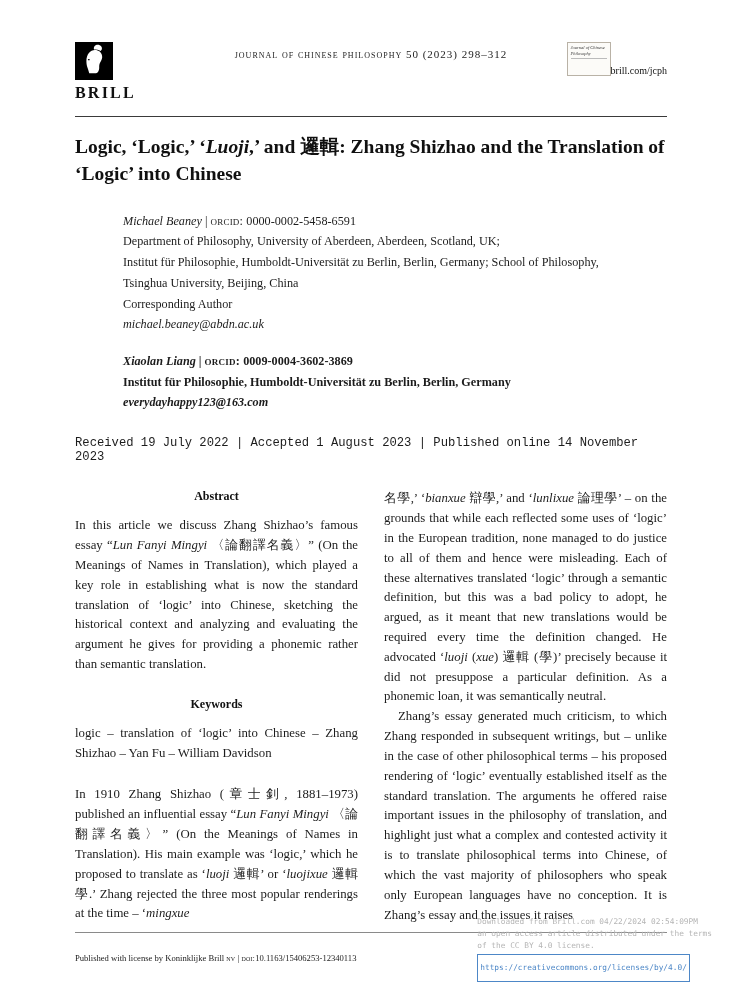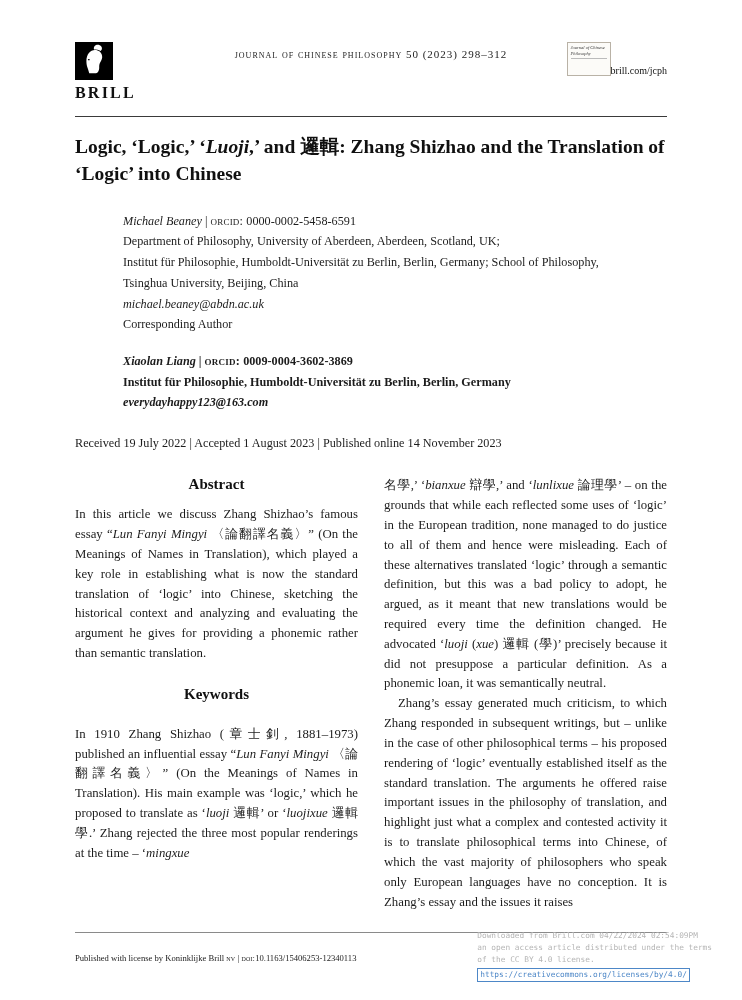--- a/index.html
+++ b/index.html
@@ -26,41 +26,41 @@
   .site { font-size:10px; margin-top:11px; color:#111; }
 
   .rule { border-top:1px solid #3a3a3a; }
 
   
   .title { font-size:19.5px; font-weight:bold; line-height:1.4; margin-top:16px; color:#101010; }
   .authors { margin-top:23px; margin-left:48px; font-size:12.2px; line-height:1.7; }
   .author-2 { margin-top:16px;font-weight:bold; }
   .it { font-style:italic; }
   .sc { font-variant:small-caps; letter-spacing:.02em; }
-  .history { margin-top:23px; font-size:12.2px; }
+  .history { margin-top:23px; font-size:12.2px;font-family:Liberation Mono, monospace; }
 
   
   .cols { display:flex; gap:26px; margin-top:25px; }
   .col { width:283px; }
-  .sec-h { font-size:15px; font-weight:bold; text-align:center; margin-bottom:12px; color:#101010; }
+  .sec-h { font-size:12px; font-weight:bold; text-align:center; margin-bottom:12px; color:#101010; }
   .body-p { font-size:12.8px; line-height:1.55; text-align:justify; color:#1c1c1c; }
   .kw { margin-top:22px; }
   .intro { margin-top:22px; }
   .indent { text-indent:14px; }
 
   
   .foot { position:absolute; left:75px; right:75px; bottom:34px; border-top:1px solid #8a8a8a; padding-top:18px;
           font-size:8.6px; line-height:1.75; color:#222; }
   .caps { font-variant:small-caps; letter-spacing:.3px; }
 
   
   .wm { position:absolute; right:30px; bottom:18px; text-align:left;
         font-family:"DejaVu Sans Mono",monospace; font-size:7.8px; line-height:1.55;
         color:#b5b5b5; z-index:5; }
-  .wm-link { display:inline-block; color:#4d87c7; border:1px solid #4d87c7; padding:0 2px; margin-top:2px; text-decoration:none; }
+  .wm-link { display:inline-block; color:#4d87c7; border:1px solid #4d87c7; padding:7px 2px; margin-top:2px; text-decoration:none; }
 </style>
 </head>
 <body>
 
 <div class="page">
 
   <header class="hdr">
     <div class="logo-block">
       <svg class="logo-mark" viewBox="0 0 40 40" aria-hidden="true">
         <rect width="40" height="40" fill="#000"></rect>
@@ -82,37 +82,38 @@
   <div class="rule"></div>
 
   <h1 class="title"><span>Logic, ‘Logic,’ ‘</span><span class="it">Luoji</span><span>,’ and 邏輯: Zhang Shizhao and the Translation of ‘Logic’ into Chinese</span></h1>
 
   <section class="authors">
     <div class="author">
       <p class="a-line"><span class="it">Michael Beaney</span><span> | </span><span class="sc">orcid:</span><span> 0000-0002-5458-6591</span></p>
       <p class="a-line">Department of Philosophy, University of Aberdeen, Aberdeen, Scotland, UK;</p>
       <p class="a-line">Institut für Philosophie, Humboldt-Universität zu Berlin, Berlin, Germany; School of Philosophy,</p>
       <p class="a-line">Tsinghua University, Beijing, China</p>
+      <p class="a-line">Corresponding Author</p>
       <p class="a-line it">michael.beaney@abdn.ac.uk</p>
-      <p class="a-line">Corresponding Author</p>
     </div>
     <div class="author author-2">
       <p class="a-line"><span class="it">Xiaolan Liang</span><span> | </span><span class="sc">orcid:</span><span> 0009-0004-3602-3869</span></p>
       <p class="a-line">Institut für Philosophie, Humboldt-Universität zu Berlin, Berlin, Germany</p>
       <p class="a-line it">everydayhappy123@163.com</p>
     </div>
   </section>
 
   <p class="history">Received 19 July 2022 | Accepted 1 August 2023 | Published online 14 November 2023</p>
 
   <div class="cols">
     <div class="col">
       <h2 class="sec-h">Abstract</h2>
       <p class="body-p"><span>In this article we discuss Zhang Shizhao’s famous essay “</span><span class="it">Lun Fanyi Mingyi</span><span> 〈論翻譯名義〉” (On the Meanings of Names in Translation), which played a key role in establishing what is now the standard translation of ‘logic’ into Chinese, sketching the historical context and analyzing and evaluating the argument he gives for providing a phonemic rather than semantic translation.</span></p>
       <h2 class="sec-h kw">Keywords</h2>
+      <p class="body-p">logic – translation of ‘logic’ into Chinese – Zhang Shizhao – Yan Fu – William Davidson</p>
       <p class="body-p intro"><span>In 1910 Zhang Shizhao (章士釗, 1881–1973) published an influential essay “</span><span class="it">Lun Fanyi Mingyi</span><span> 〈論翻譯名義〉” (On the Meanings of Names in Translation). His main example was ‘logic,’ which he proposed to translate as ‘</span><span class="it">luoji</span><span> 邏輯’ or ‘</span><span class="it">luojixue</span><span> 邏輯學.’ Zhang rejected the three most popular renderings at the time – ‘</span><span class="it">mingxue</span></p>
     </div>
     <div class="col">
       <p class="body-p"><span>名學,’ ‘</span><span class="it">bianxue</span><span> 辯學,’ and ‘</span><span class="it">lunlixue</span><span> 論理學’ – on the grounds that while each reflected some uses of ‘logic’ in the European tradition, none managed to do justice to all of them and hence were misleading. Each of these alternatives translated ‘logic’ through a semantic definition, but this was a bad policy to adopt, he argued, as it meant that new translations would be required every time the definition changed. He advocated ‘</span><span class="it">luoji</span><span> (</span><span class="it">xue</span><span>) 邏輯 (學)’ precisely because it did not presuppose a particular definition. As a phonemic loan, it was semantically neutral.</span></p>
       <p class="body-p indent">Zhang’s essay generated much criticism, to which Zhang responded in subsequent writings, but – unlike in the case of other philosophical terms – his proposed rendering of ‘logic’ eventually established itself as the standard translation. The arguments he offered raise important issues in the philosophy of translation, and highlight just what a complex and contested activity it is to translate philosophical terms into Chinese, of which the vast majority of philosophers who speak only European languages have no conception. It is Zhang’s essay and the issues it raises</p>
     </div>
   </div>
 
   <footer class="foot">
     <p class="f-line"><span>Published with license by Koninklijke Brill </span><span class="sc">nv</span><span> | </span><span class="sc">doi:</span><span>10.1163/15406253-12340113</span></p>

